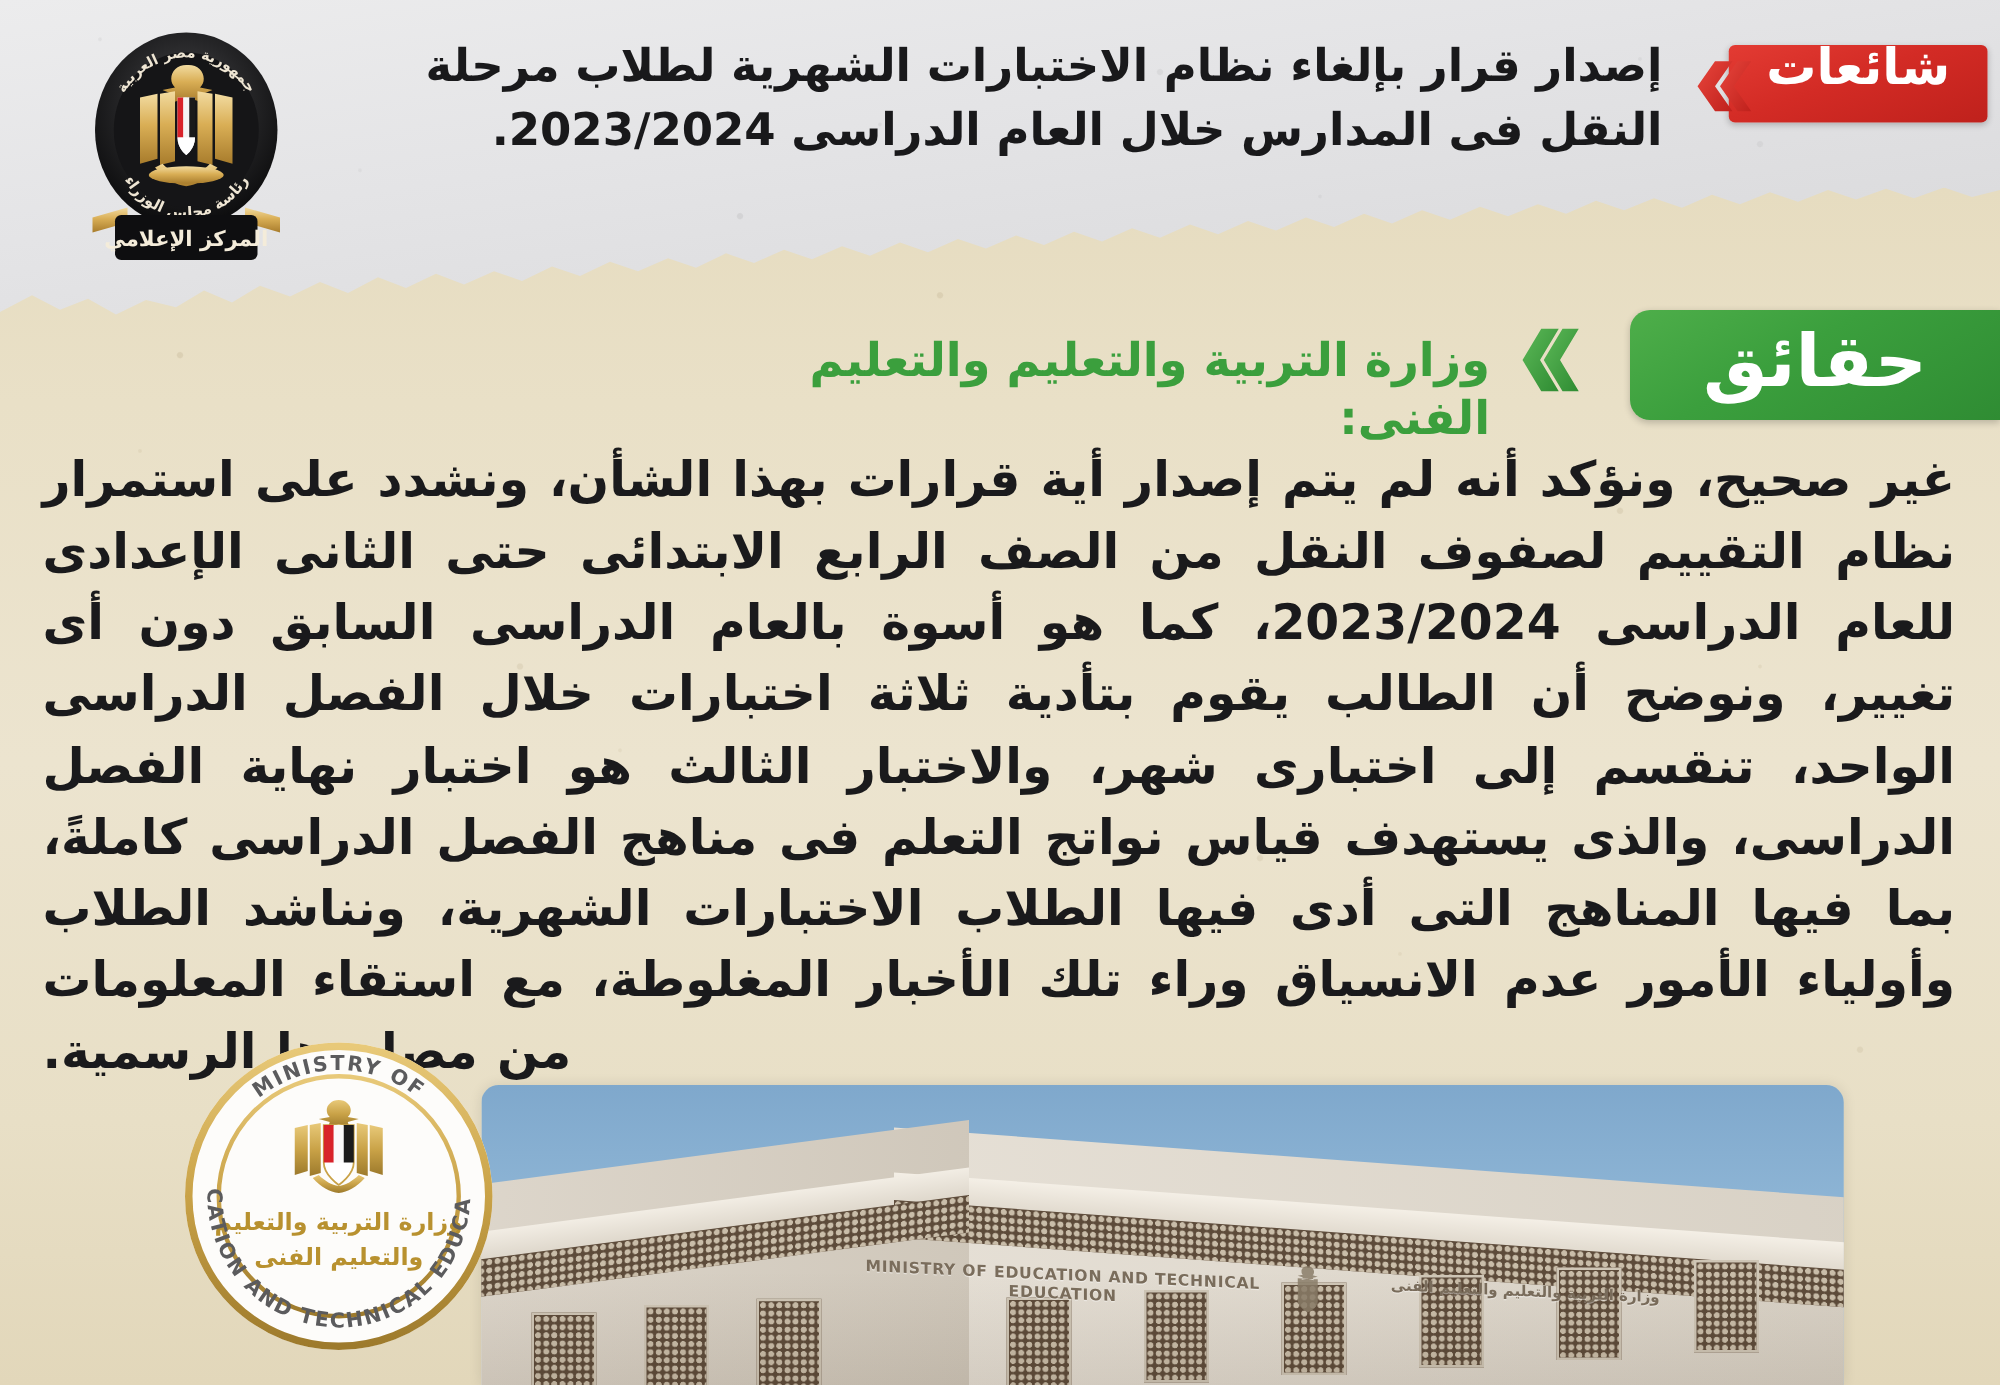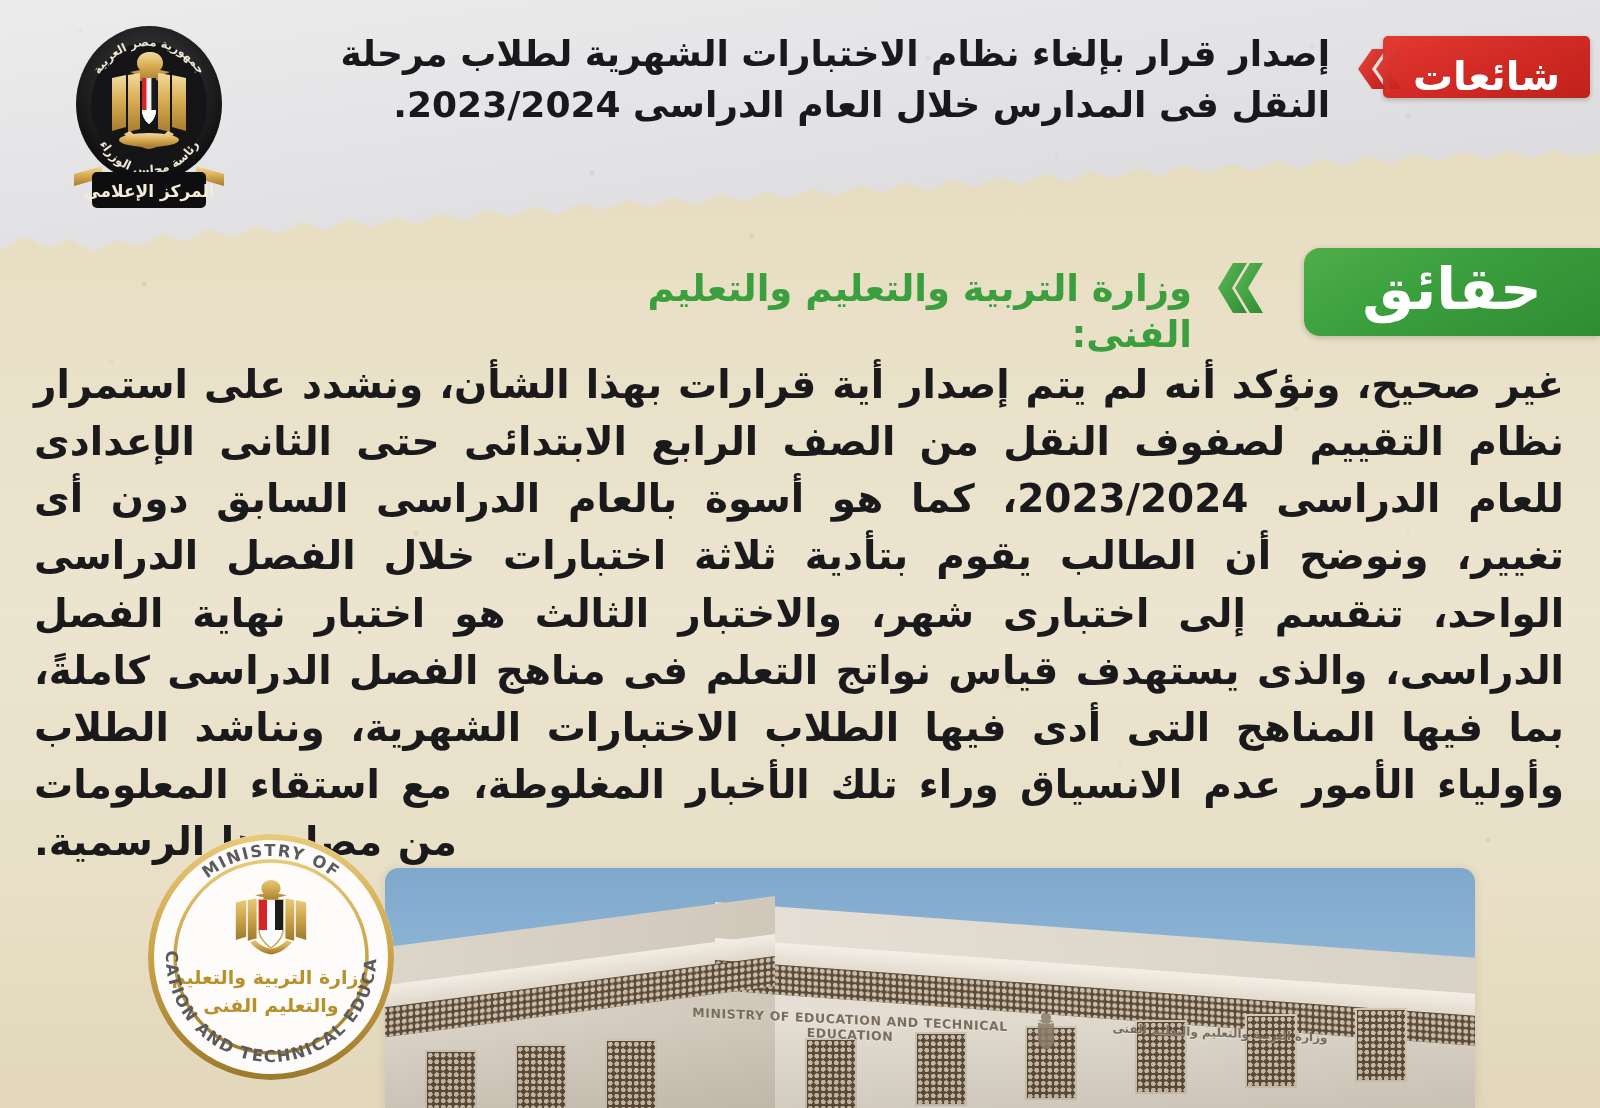--- a/index.html
+++ b/index.html
@@ -105,21 +105,21 @@
 
   
   .rumor-badge {
     position: absolute;
     z-index: 14;
     top: 36px; right: 10px;
     width: 207px; height: 62px;
     border-radius: 5px;
     background: linear-gradient(160deg, #e33b33 0%, #d32b25 45%, #bf211c 100%);
     box-shadow: 0 2px 5px rgba(0,0,0,0.22);
-    display: flex; align-items: flex-end; justify-content: center;
+    display: flex; align-items: flex-start; justify-content: center;
   }
   .rumor-badge-text {
     color: #ffffff;
     font-size: 40px;
     font-weight: 700;
     letter-spacing: -0.5px;
     line-height: 1;
     transform: translateY(-2px);
   }
 

